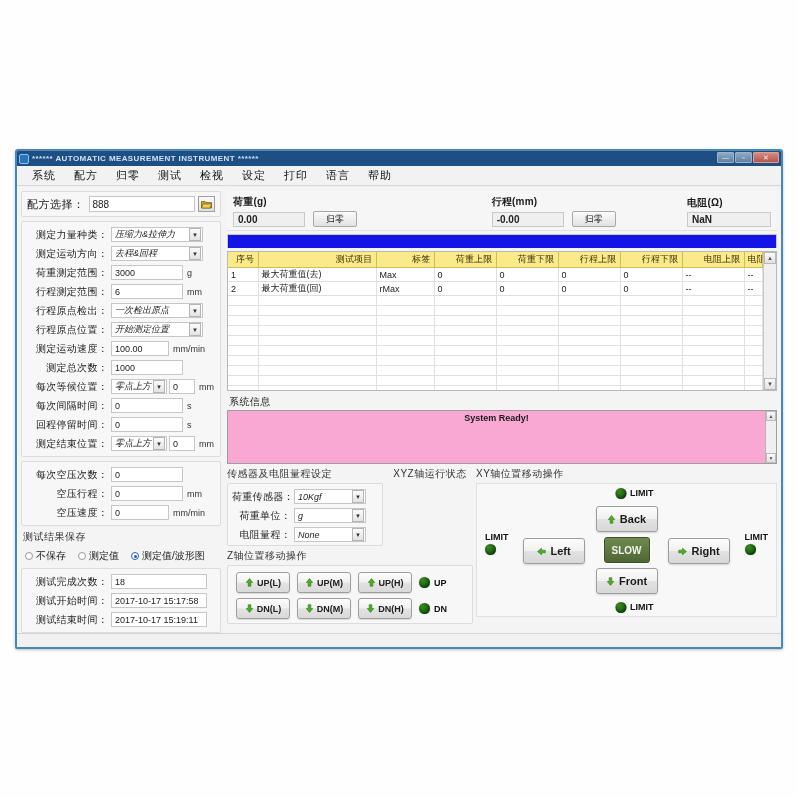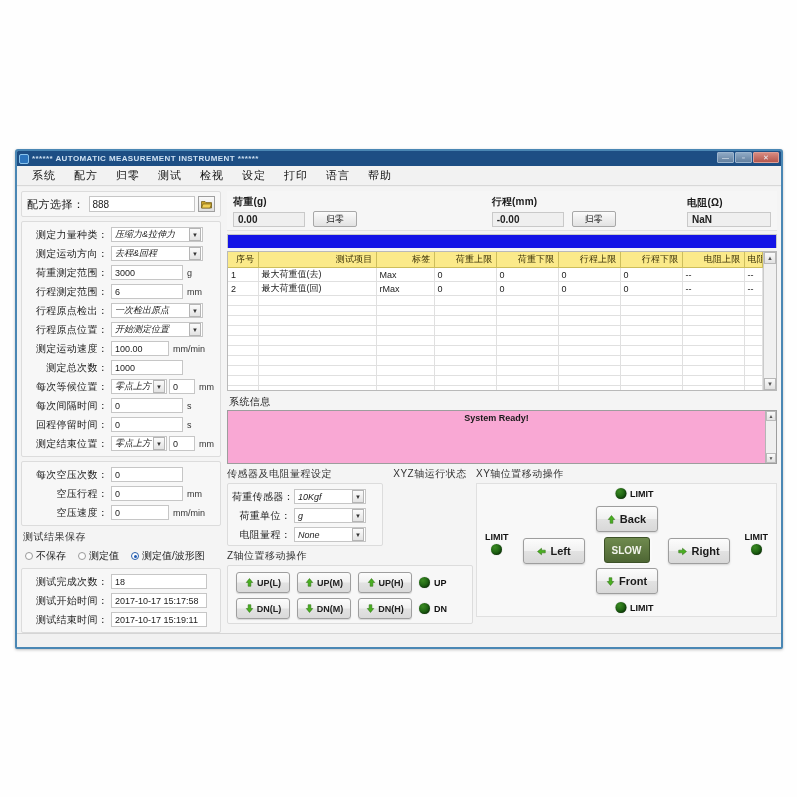--- a/index.html
+++ b/index.html
@@ -382,21 +382,21 @@
     left: 50%; top: 50%; transform: translate(-50%,-50%);
     background: linear-gradient(to bottom,#6f8a4e,#4e6634);
     border: 1px solid #3d5228;
     border-radius: 3px;
     display: flex; align-items: center; justify-content: center;
     font-size: 10px; font-weight: bold; color: #f2f4ec;
     box-shadow: 0 0 0 2px #fafafa, 0 1px 2px rgba(0,0,0,0.3);
   }
   .limit-lab {
     position: absolute;
-    display: flex; align-items: center; gap: 4px;
+    display: flex; gap: 4px;
     font-size: 9px; font-weight: bold; color: #111;
   }
   .limit-lab.vert { flex-direction: column; gap: 2px; }
 
   
   .statusbar {
     position: absolute;
     left: 0; right: 0; bottom: 0;
     height: 14px;
     background: #f1f1f1;

